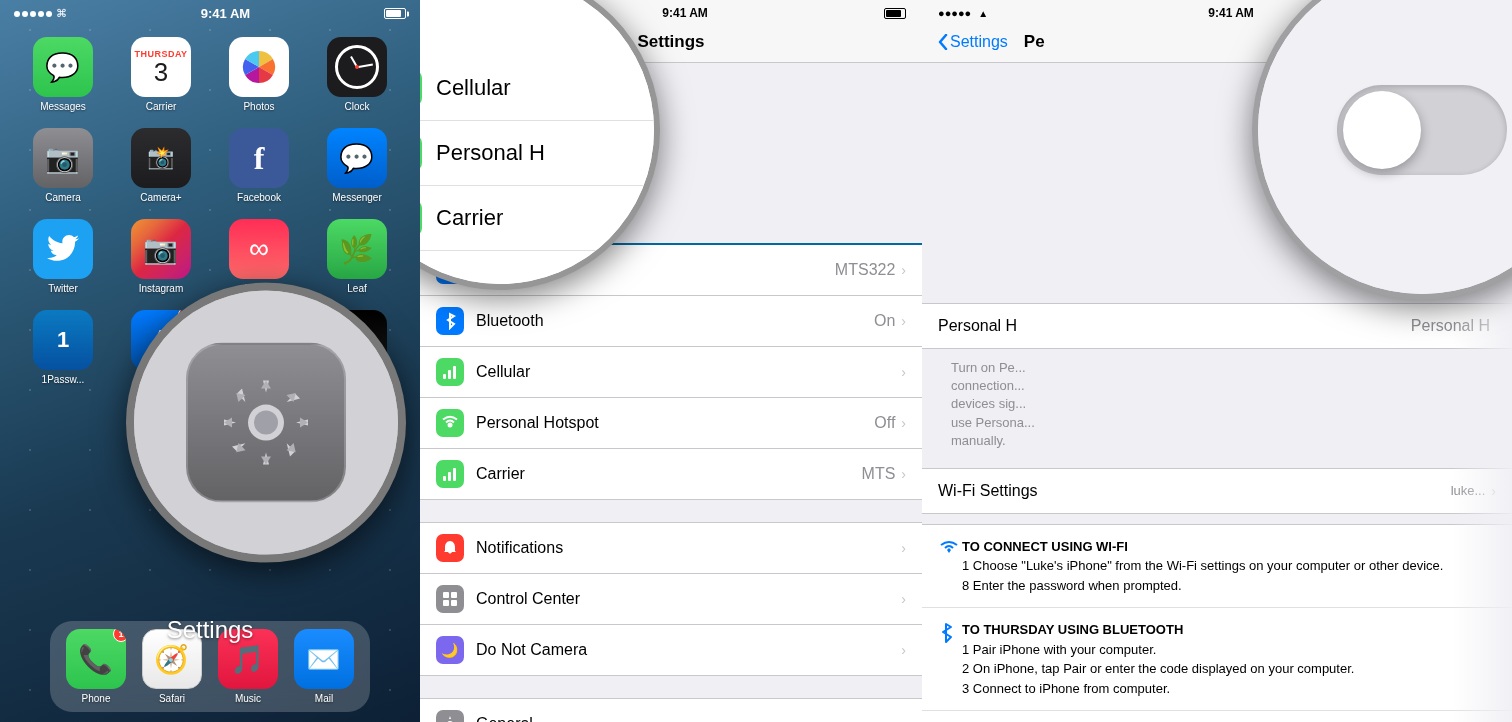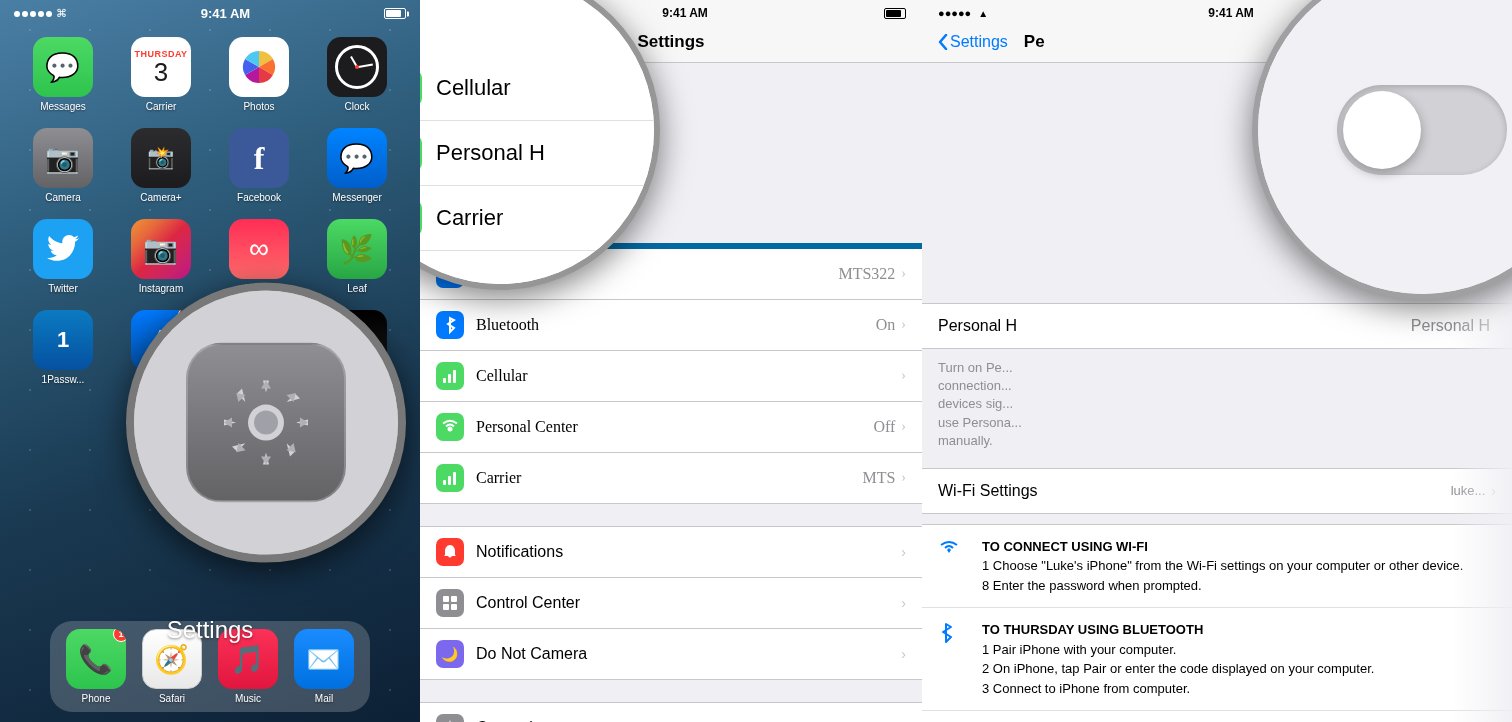--- a/index.html
+++ b/index.html
@@ -351,38 +351,38 @@
       padding: 11px 16px;
       border-bottom: 1px solid #c8c7cc;
       min-height: 44px;
       background: #fff;
     }
     .ph-row:last-child { border-bottom: none; }
     .ph-label { flex: 1; font-size: 16px; color: #000; }
     .ph-value { font-size: 16px; color: #8e8e93; margin-right: 6px; }
 
     .ph-description {
-      padding: 10px 16px;
+      padding: 10px 29px;
       font-size: 13px;
       color: #8e8e93;
       line-height: 1.4;
     }
 
     .connect-section {
       margin-top: 10px;
       background: #fff;
       border-top: 1px solid #c8c7cc;
       border-bottom: 1px solid #c8c7cc;
     }
     .connect-row {
       display: flex;
       align-items: flex-start;
       padding: 12px 16px;
       border-bottom: 1px solid #e0e0e0;
-      gap: 20px;
+      gap: 0;
     }
     .connect-row:last-child { border-bottom: none; }
     .connect-text { font-size: 13px; color: #000; line-height: 1.5; }
     .connect-heading { font-weight: 600; }
 
     
     .panel3::after {
       content: '';
       position: absolute;
       top: 0; right: 0;
@@ -632,21 +632,21 @@
       </div>
       <div class="magnify2-item">
         <div class="magnify2-icon" style="background:#4cd964;">
           
         </div>
         <span class="magnify2-text">Carrier</span>
       </div>
     </div>
   </div>
 
-  <div style="background:#8b5cf6;border-top:6px solid #0369a1;border-bottom:1px solid #c8c7cc;margin-top:180px;font-family:Liberation Serif, serif;">
+  <div style="background:#8b5cf6;border-top:2px solid #0369a1;border-bottom:1px solid #c8c7cc;margin-top:180px;">
 
     <div class="settings-row">
       <div class="settings-icon" style="background:#007aff;">
         <svg width="18" height="18" viewBox="0 0 18 18" fill="white">
           <path d="M9 14 L11 12 L9 10 L7 12 Z"></path>
           <path d="M5 10 Q9 6 13 10" fill="none" stroke="white" stroke-width="2"></path>
           <path d="M2 7 Q9 1 16 7" fill="none" stroke="white" stroke-width="2"></path>
         </svg>
       </div>
       <span class="settings-row-label">Wi-Fi</span>
@@ -675,21 +675,21 @@
       <span class="chevron">›</span>
     </div>
     <div class="settings-row">
       <div class="settings-icon" style="background:#4cd964;">
         <svg width="18" height="18" viewBox="0 0 18 18" fill="white">
           <circle cx="9" cy="11" r="2.5" fill="white"></circle>
           <path d="M5 8.5 Q9 4.5 13 8.5" fill="none" stroke="white" stroke-width="1.8"></path>
           <path d="M2 5.5 Q9 0 16 5.5" fill="none" stroke="white" stroke-width="1.8"></path>
         </svg>
       </div>
-      <span class="settings-row-label">Personal Center</span>
+      <span class="settings-row-label">Personal Hotspot</span>
       <span class="settings-row-value">Off</span>
       <span class="chevron">›</span>
     </div>
     <div class="settings-row">
       <div class="settings-icon" style="background:#4cd964;">
         <svg width="18" height="18" viewBox="0 0 18 18" fill="white">
           <rect x="2" y="11" width="3" height="5" rx="1"></rect>
           <rect x="7" y="7" width="3" height="9" rx="1"></rect>
           <rect x="12" y="3" width="3" height="13" rx="1"></rect>
         </svg>

